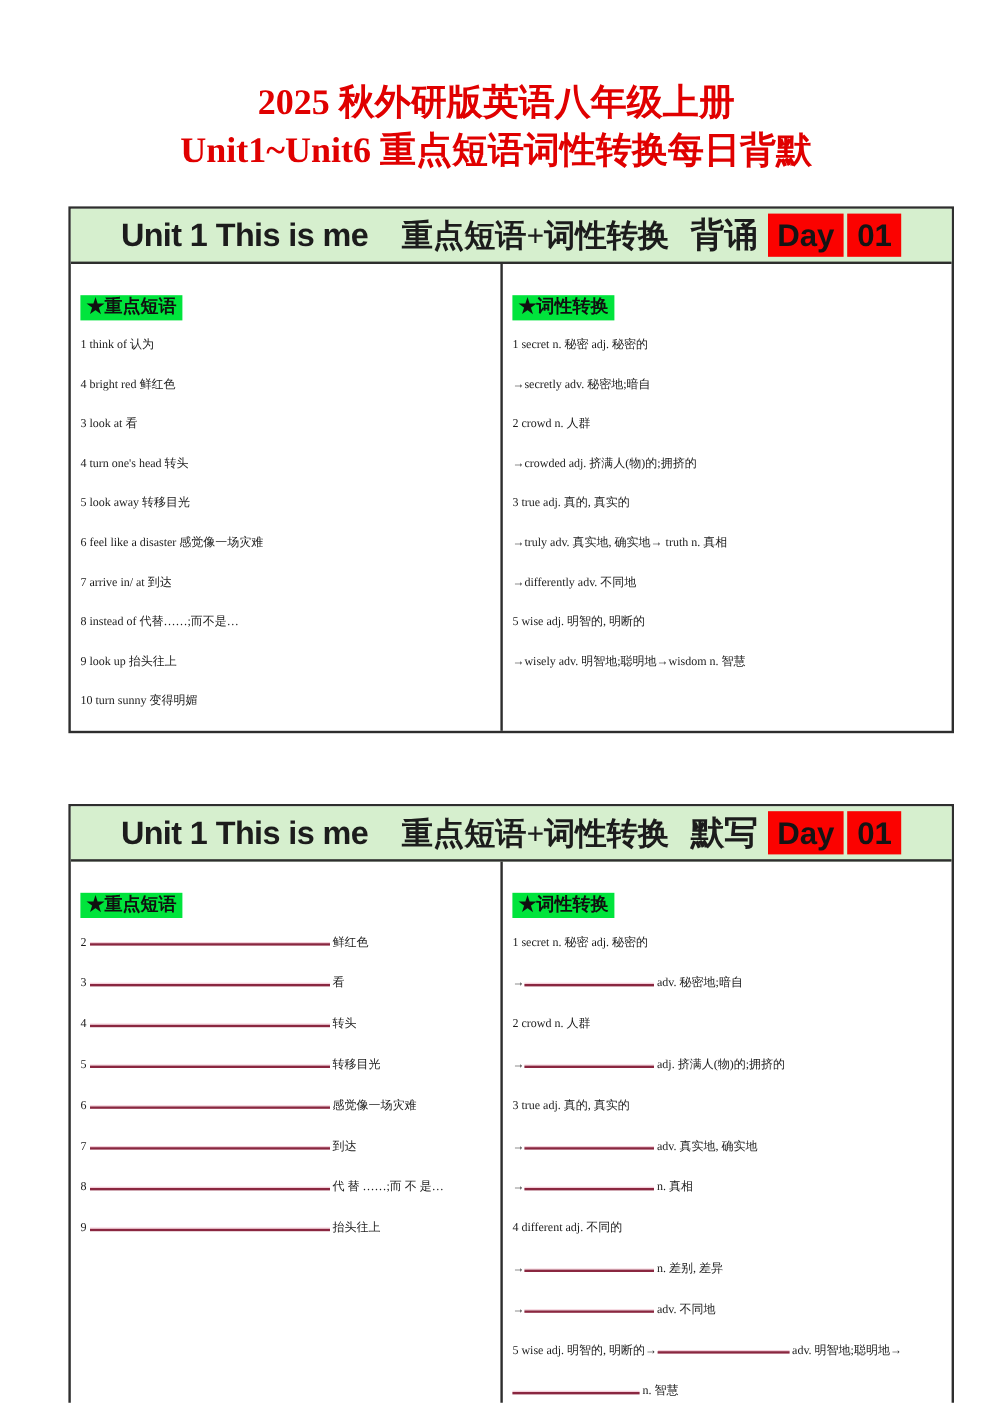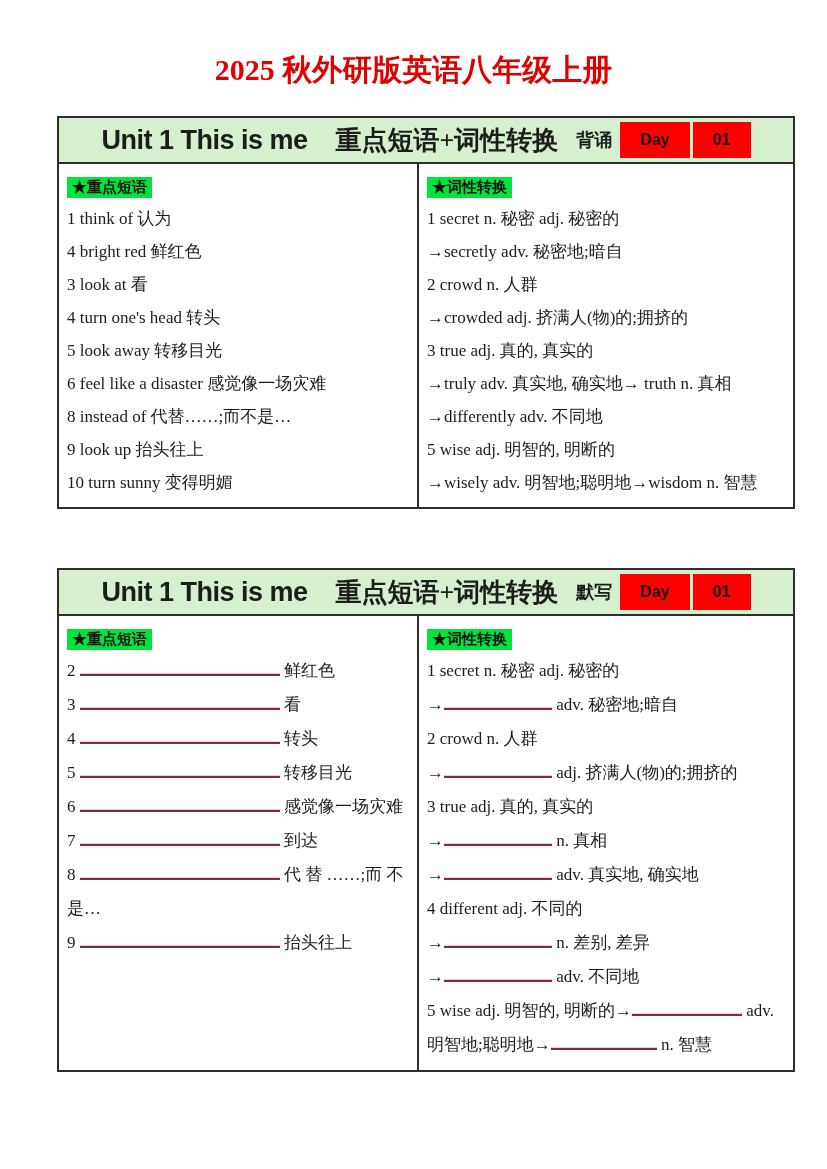--- a/index.html
+++ b/index.html
@@ -7,67 +7,69 @@
     --day-bg:#fb0200;
     --header-bg:#d6efce;
     --highlight-green:#00e43c;
     --blank-line:#8a2740;
     --border-dark:#2e2e2e;
     --text:#1c1c1c;
   }
   *{margin:0;padding:0;box-sizing:border-box}
   html,body{width:827px;height:1169px;background:#ffffff;overflow:hidden}
   body{font-family:"Liberation Serif","DejaVu Serif",serif;color:var(--text)}
-  .doc-title{padding-top:50px;text-align:center;font-weight:700;font-size:30px;line-height:40px;color:var(--title-red)}
+  .doc-title{padding-top:66px;text-align:center;font-weight:700;font-size:30px;line-height:40px;color:var(--title-red)}
   .card{width:738px;margin-left:57px;border:2px solid var(--border-dark)}
   .card.t1{margin-top:26px}
   .card.t2{margin-top:59px}
   .card-header{height:46px;display:flex;align-items:center;justify-content:center;background:var(--header-bg);border-bottom:2px solid var(--border-dark);font-weight:700;white-space:nowrap}
   .unit{font-family:"Liberation Sans","DejaVu Sans",sans-serif;font-size:27px;letter-spacing:-.5px}
   .subject{font-size:26px;margin-left:28px}
-  .mode{font-size:18px;margin-left:18px}
-  .day-box{display:inline-block;background:var(--day-bg);color:#141414;font-family:"Liberation Sans","DejaVu Sans",sans-serif;font-size:16px;font-weight:700;line-height:36px;padding:0 20px;margin-left:8px}
+  .mode{font-size:28px;margin-left:18px}
+  .day-box{display:inline-block;background:var(--day-bg);color:#141414;font-family:"Liberation Sans","DejaVu Sans",sans-serif;font-size:26px;font-weight:700;line-height:36px;padding:0 8px;margin-left:8px}
   .day-box.num{margin-left:3px}
   .cols{display:flex;align-items:stretch}
-  .col{padding:5px 10px 8px 8px}
+  .col{padding:18px 10px 8px 8px}
   .col.left{width:360px;border-right:2px solid var(--border-dark)}
   .col.right{flex:1}
   .colhdr-wrap{line-height:30px;padding-top:3px}
   .colhdr{display:inline-block;background:var(--highlight-green);color:#101010;font-weight:700;font-size:15px;line-height:19px;padding:1px 5px}
-  .line{font-size:17px;line-height:33px}
+  .line{font-size:10px;line-height:33px}
   .t2 .line{line-height:34px}
   .blank{display:inline-block;border-bottom:2px solid var(--blank-line);height:.95em;box-shadow:0 -1px 0 rgba(242,199,212,.85) inset}
 </style>
 </head>
 <body>
 
 <div class="page">
 
   <div class="doc-title">
     <div>2025 秋外研版英语八年级上册</div>
+    <div>Unit1~Unit6 重点短语词性转换每日背默</div>
   </div>
 
   <section class="card t1">
     <header class="card-header">
       <span class="unit">Unit 1 This is me</span>
       <span class="subject">重点短语+词性转换</span>
       <span class="mode">背诵</span>
       <span class="day-box">Day</span>
       <span class="day-box num">01</span>
     </header>
     <div class="cols">
       <div class="col left">
         <div class="colhdr-wrap"><span class="colhdr">★重点短语</span></div>
         <div class="lines">
             <div class="line"><span>1 think of 认为</span></div>
             <div class="line"><span>4 bright red 鲜红色</span></div>
             <div class="line"><span>3 look at 看</span></div>
             <div class="line"><span>4 turn one's head 转头</span></div>
             <div class="line"><span>5 look away 转移目光</span></div>
             <div class="line"><span>6 feel like a disaster 感觉像一场灾难</span></div>
+            <div class="line"><span>7 arrive in/ at 到达</span></div>
             <div class="line"><span>8 instead of 代替……;而不是…</span></div>
             <div class="line"><span>9 look up 抬头往上</span></div>
             <div class="line"><span>10 turn sunny 变得明媚</span></div>
           </div>
       </div>
       <div class="col right">
         <div class="colhdr-wrap"><span class="colhdr">★词性转换</span></div>
         <div class="lines">
             <div class="line"><span>1 secret n. 秘密 adj. 秘密的</span></div>
             <div class="line"><span>→secretly adv. 秘密地;暗自</span></div>
@@ -106,22 +108,22 @@
           </div>
       </div>
       <div class="col right">
         <div class="colhdr-wrap"><span class="colhdr">★词性转换</span></div>
         <div class="lines">
             <div class="line"><span>1 secret n. 秘密 adj. 秘密的</span></div>
             <div class="line"><span>→</span><span class="blank" style="width: 108px;"></span><span> adv. 秘密地;暗自</span></div>
             <div class="line"><span>2 crowd n. 人群</span></div>
             <div class="line"><span>→</span><span class="blank" style="width: 108px;"></span><span> adj. 挤满人(物)的;拥挤的</span></div>
             <div class="line"><span>3 true adj. 真的, 真实的</span></div>
+            <div class="line"><span>→</span><span class="blank" style="width: 108px;"></span><span> adv. 真实地, 确实地</span></div>
             <div class="line"><span>→</span><span class="blank" style="width: 108px;"></span><span> n. 真相</span></div>
-            <div class="line"><span>→</span><span class="blank" style="width: 108px;"></span><span> adv. 真实地, 确实地</span></div>
             <div class="line"><span>4 different adj. 不同的</span></div>
             <div class="line"><span>→</span><span class="blank" style="width: 108px;"></span><span> n. 差别, 差异</span></div>
             <div class="line"><span>→</span><span class="blank" style="width: 108px;"></span><span> adv. 不同地</span></div>
             <div class="line"><span>5 wise adj. 明智的, 明断的→</span><span class="blank" style="width: 110px;"></span><span> adv. 明智地;聪明地→</span><span class="blank" style="width: 106px;"></span><span> n. 智慧</span></div>
           </div>
       </div>
     </div>
   </section>
 
 </div>

